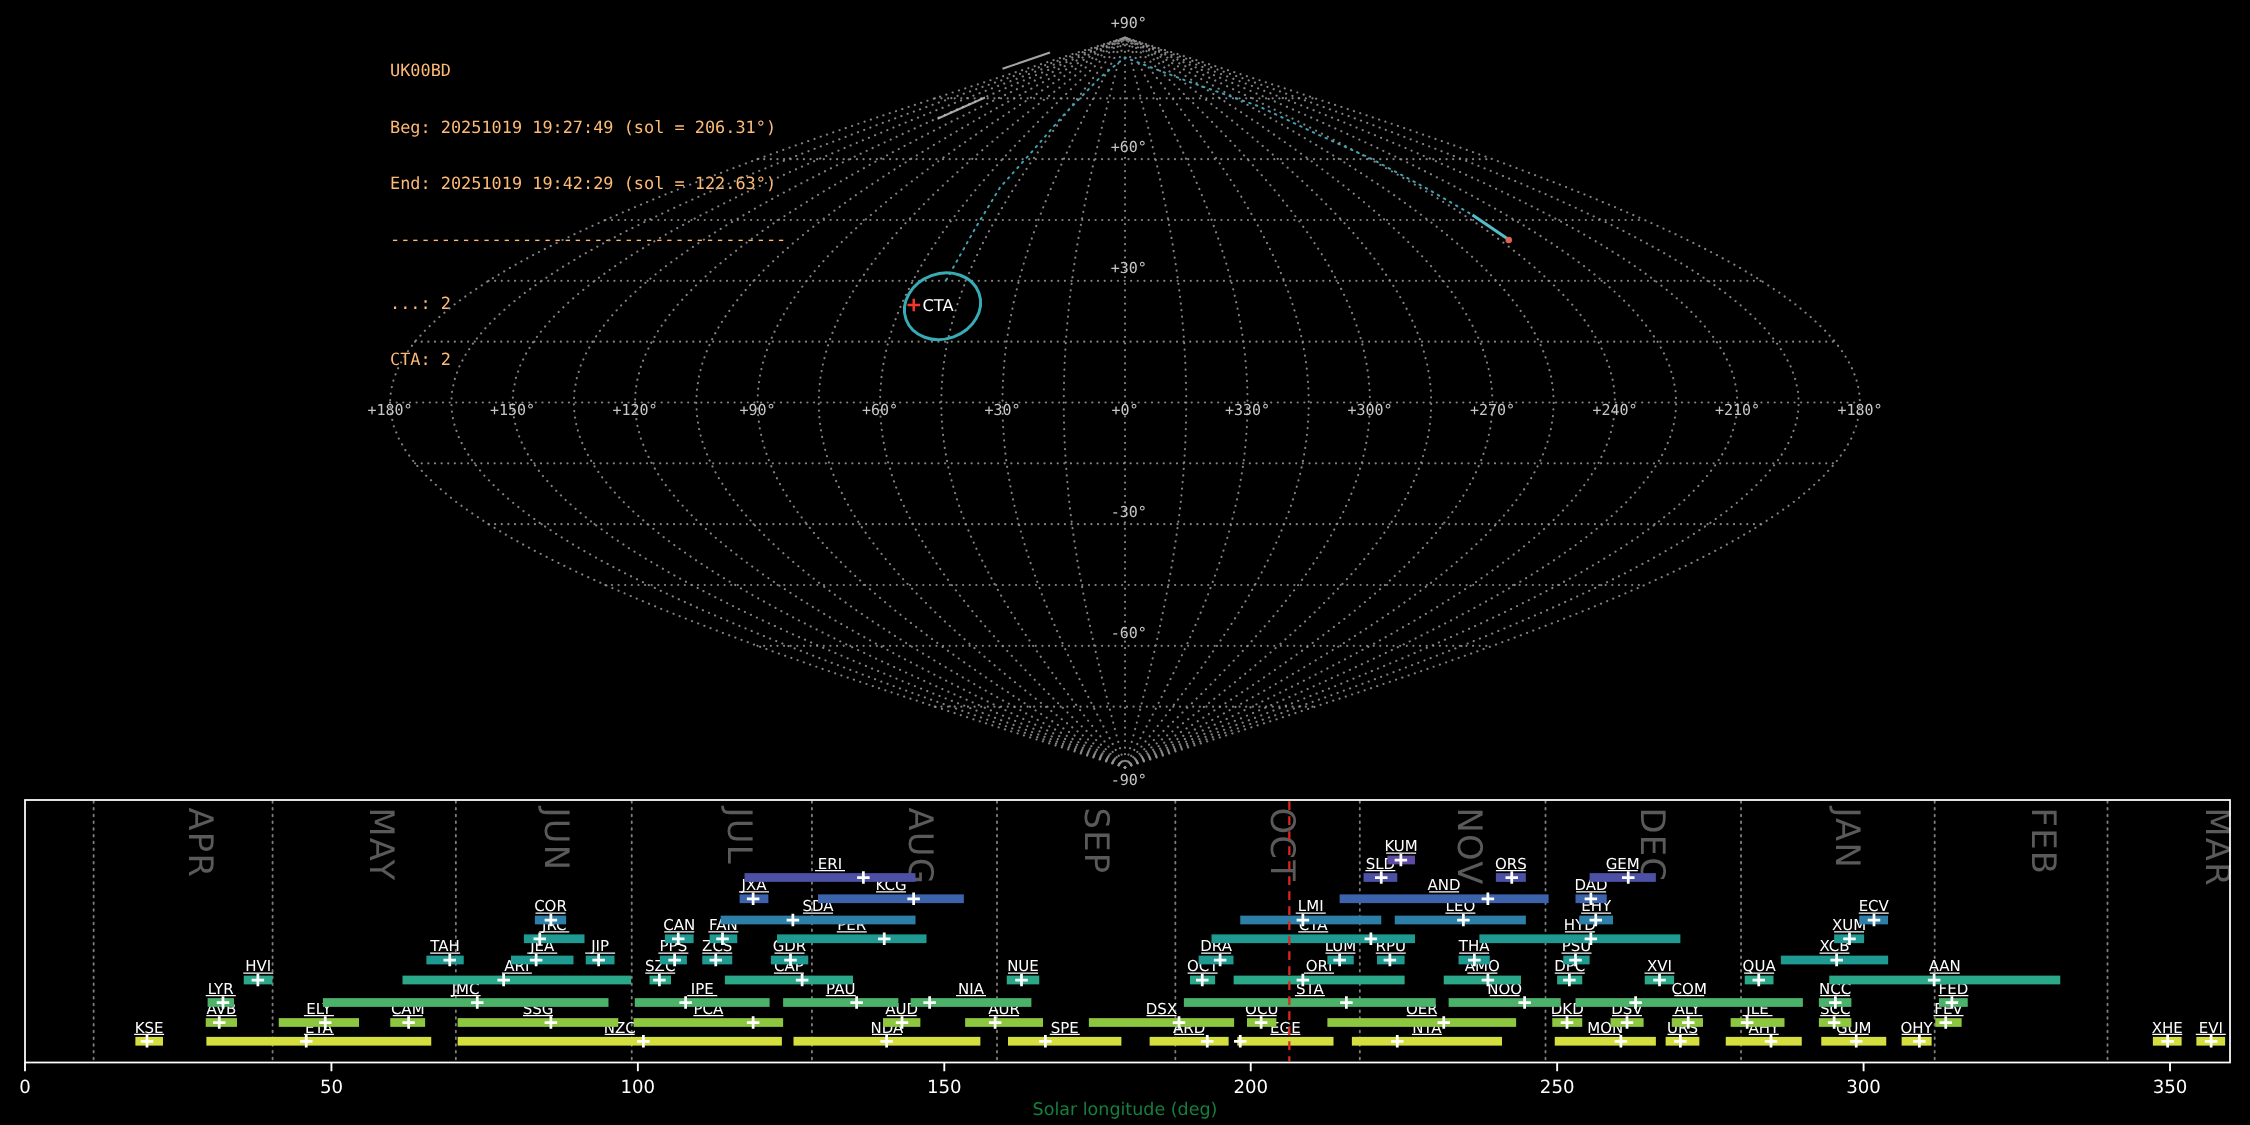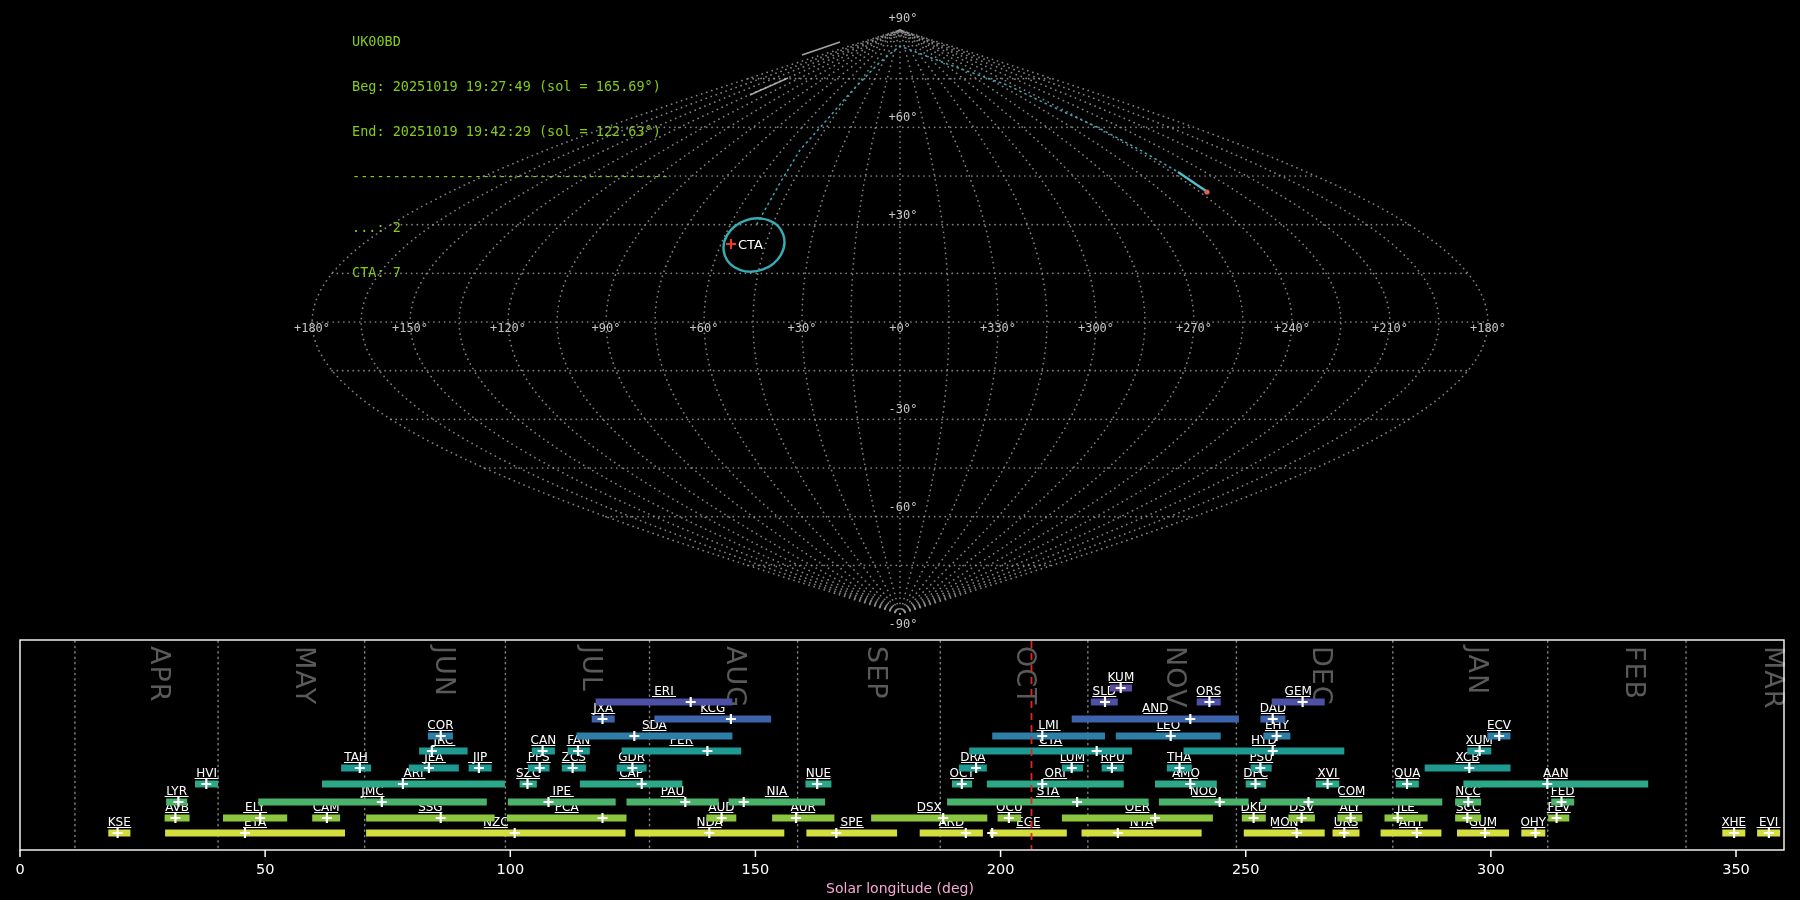--- a/index.html
+++ b/index.html
@@ -1,35 +1,35 @@
 <!DOCTYPE html>
 <html><head>
 <meta charset="utf-8">
 <style>
   html,body{margin:0;padding:0;background:#000;}
   body{width:1800px;height:900px;position:relative;overflow:hidden;
        font-family:"DejaVu Sans",sans-serif;}
-  #header{position:absolute;left:312px;top:4px;color:#84cc16;
+  #header{position:absolute;left:312px;top:20px;color:#fdba74;
           font-family:"DejaVu Sans Mono",monospace;font-size:13.5px;line-height:15px;
-          white-space:pre;margin-left:40px;}
+          white-space:pre;}
   #header .gap{margin-top:6px;}
   #stage{position:absolute;left:0;top:0;}
   #xlabel{position:absolute;left:0;top:880px;width:1800px;text-align:center;
-          color:#f9a8d4;font-size:14px;}
+          color:#15803d;font-size:14px;}
 </style>
 </head>
 <body>
 
 <div id="header">
   <div>UK00BD</div>
-  <div>Beg: 20251019 19:27:49 (sol = 165.69°)</div>
+  <div>Beg: 20251019 19:27:49 (sol = 206.31°)</div>
   <div>End: 20251019 19:42:29 (sol = 122.63°)</div>
   <div>---------------------------------------</div>
   <div class="gap">...: 2</div>
-  <div>CTA: 7</div>
+  <div>CTA: 2</div>
 </div>
 
 <svg id="stage" width="1800" height="900">
   <g id="map-grid">
       <line x1="747.8144014797178" y1="565.3333333333334" x2="1052.1855985202822" y2="565.3333333333334" stroke="#949494" stroke-width="1.7" fill="none" stroke-dasharray="0.1 5.2" stroke-linecap="round" opacity="0.88"></line>
       <line x1="606" y1="516.6666666666666" x2="1194" y2="516.6666666666666" stroke="#949494" stroke-width="1.7" fill="none" stroke-dasharray="0.1 5.2" stroke-linecap="round" opacity="0.88"></line>
       <line x1="484.22121266231005" y1="468" x2="1315.77878733769" y2="468" stroke="#949494" stroke-width="1.7" fill="none" stroke-dasharray="0.1 5.2" stroke-linecap="round" opacity="0.88"></line>
       <line x1="390.77706257475006" y1="419.3333333333333" x2="1409.22293742525" y2="419.3333333333333" stroke="#949494" stroke-width="1.7" fill="none" stroke-dasharray="0.1 5.2" stroke-linecap="round" opacity="0.88"></line>
       <line x1="332.03561414202784" y1="370.6666666666667" x2="1467.964385857972" y2="370.6666666666667" stroke="#949494" stroke-width="1.7" fill="none" stroke-dasharray="0.1 5.2" stroke-linecap="round" opacity="0.88"></line>
       <line x1="312" y1="322" x2="1488" y2="322" stroke="#949494" stroke-width="1.7" fill="none" stroke-dasharray="0.1 5.2" stroke-linecap="round" opacity="0.88"></line>

